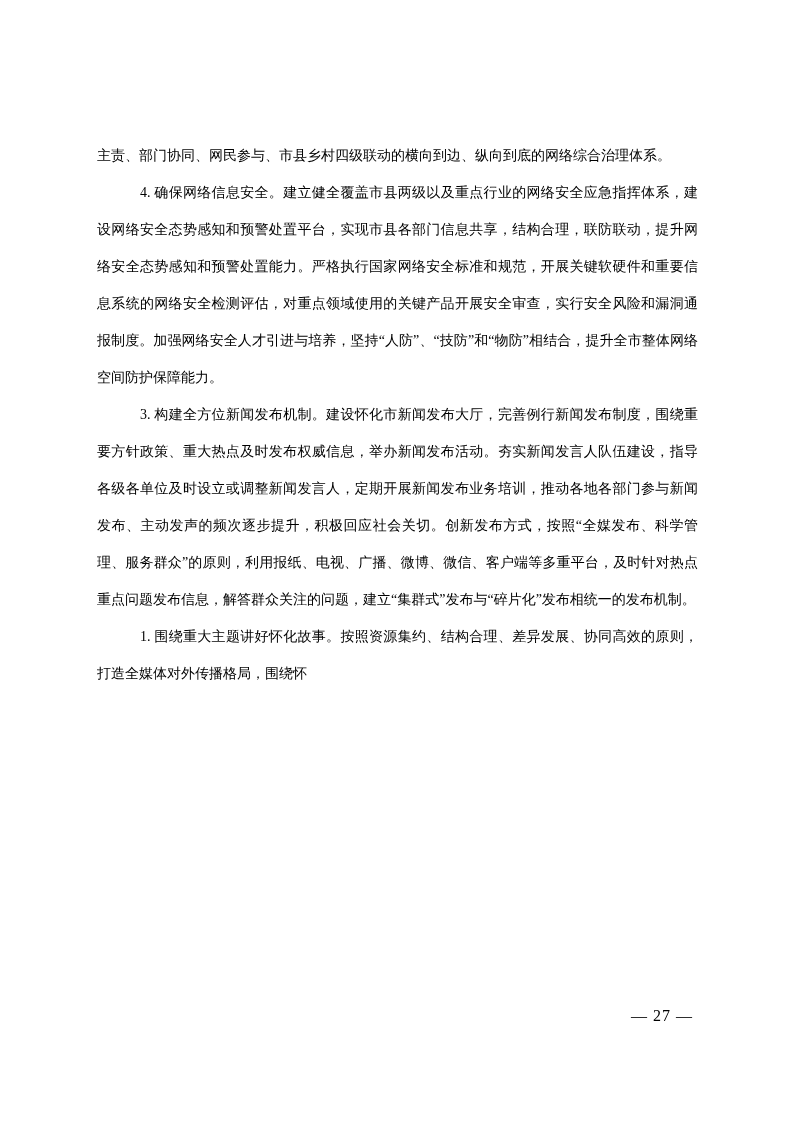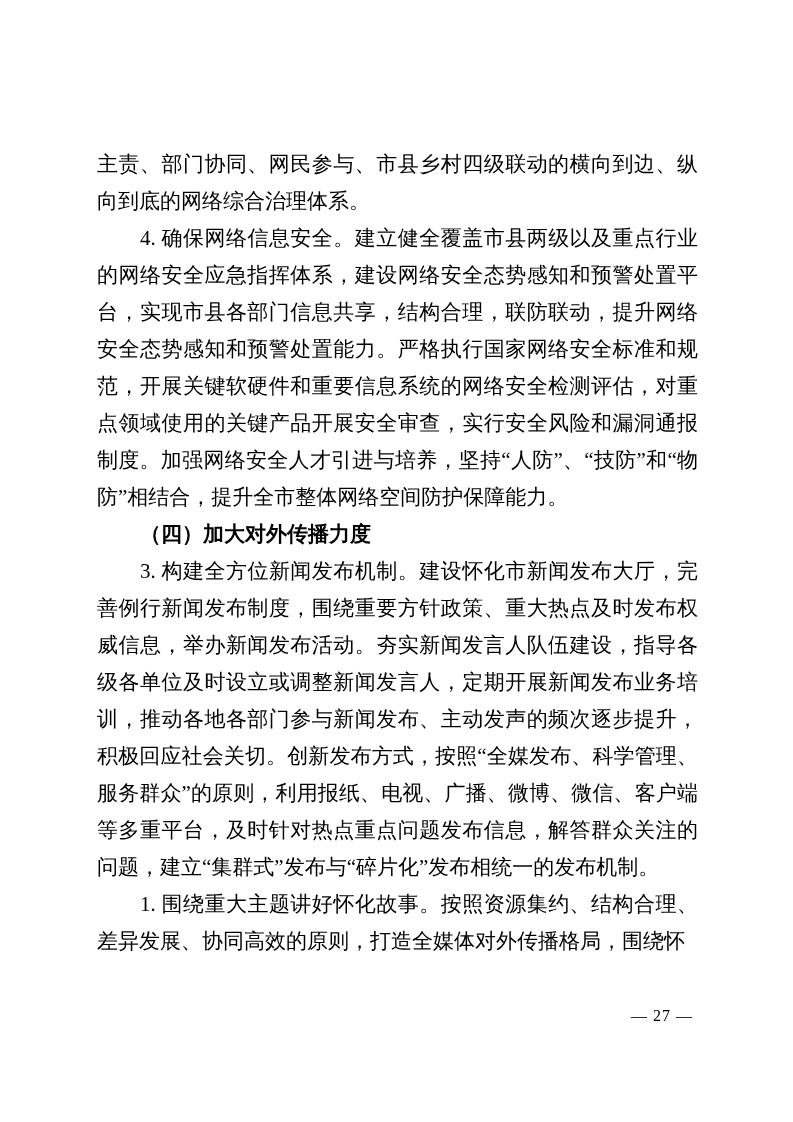--- a/index.html
+++ b/index.html
@@ -11,24 +11,23 @@
     background: #ffffff;
     font-family: "Liberation Serif", "DejaVu Serif", serif;
     color: #000000;
     overflow: hidden;
   }
   .content {
     position: absolute;
     left: 97px;
     top: 137px;
     width: 601px;
-    font-size: 21px;
+    font-size: 14px;
     line-height: 37px;
     text-align: justify;
-    margin-top: 9px;
   }
   .para { text-indent: 43px; }
   .para.no-indent { text-indent: 0; }
   .heading { font-weight: bold; }
   .lead { font-weight: normal; }
   .page-number {
     position: absolute;
     top: 1002px;
     right: 100px;
     font-size: 16px;
@@ -41,21 +40,20 @@
 </head>
 <body>
 
 <div class="page">
   <div class="content">
 
     <p class="para no-indent"><span>主责、部门协同、网民参与、市县乡村四级联动的横向到边、纵向到底的网络综合治理体系。</span></p>
 
     <p class="para"><span class="lead">4. 确保网络信息安全。</span><span>建立健全覆盖市县两级以及重点行业的网络安全应急指挥体系，建设网络安全态势感知和预警处置平台，实现市县各部门信息共享，结构合理，联防联动，提升网络安全态势感知和预警处置能力。严格执行国家网络安全标准和规范，开展关键软硬件和重要信息系统的网络安全检测评估，对重点领域使用的关键产品开展安全审查，实行安全风险和漏洞通报制度。加强网络安全人才引进与培养，坚持“人防”、“技防”和“物防”相结合，提升全市整体网络空间防护保障能力。</span></p>
 
-    <p class="para heading"><span>（四）加大对外传播力度</span></p>
 
     <p class="para"><span class="lead">3. 构建全方位新闻发布机制。</span><span>建设怀化市新闻发布大厅，完善例行新闻发布制度，围绕重要方针政策、重大热点及时发布权威信息，举办新闻发布活动。夯实新闻发言人队伍建设，指导各级各单位及时设立或调整新闻发言人，定期开展新闻发布业务培训，推动各地各部门参与新闻发布、主动发声的频次逐步提升，积极回应社会关切。创新发布方式，按照“全媒发布、科学管理、服务群众”的原则，利用报纸、电视、广播、微博、微信、客户端等多重平台，及时针对热点重点问题发布信息，解答群众关注的问题，建立“集群式”发布与“碎片化”发布相统一的发布机制。</span></p>
 
     <p class="para"><span class="lead">1. 围绕重大主题讲好怀化故事。</span><span>按照资源集约、结构合理、差异发展、协同高效的原则，打造全媒体对外传播格局，围绕怀</span></p>
 
   </div>
 
   <div class="page-number">— 27 —</div>
 </div>
 

